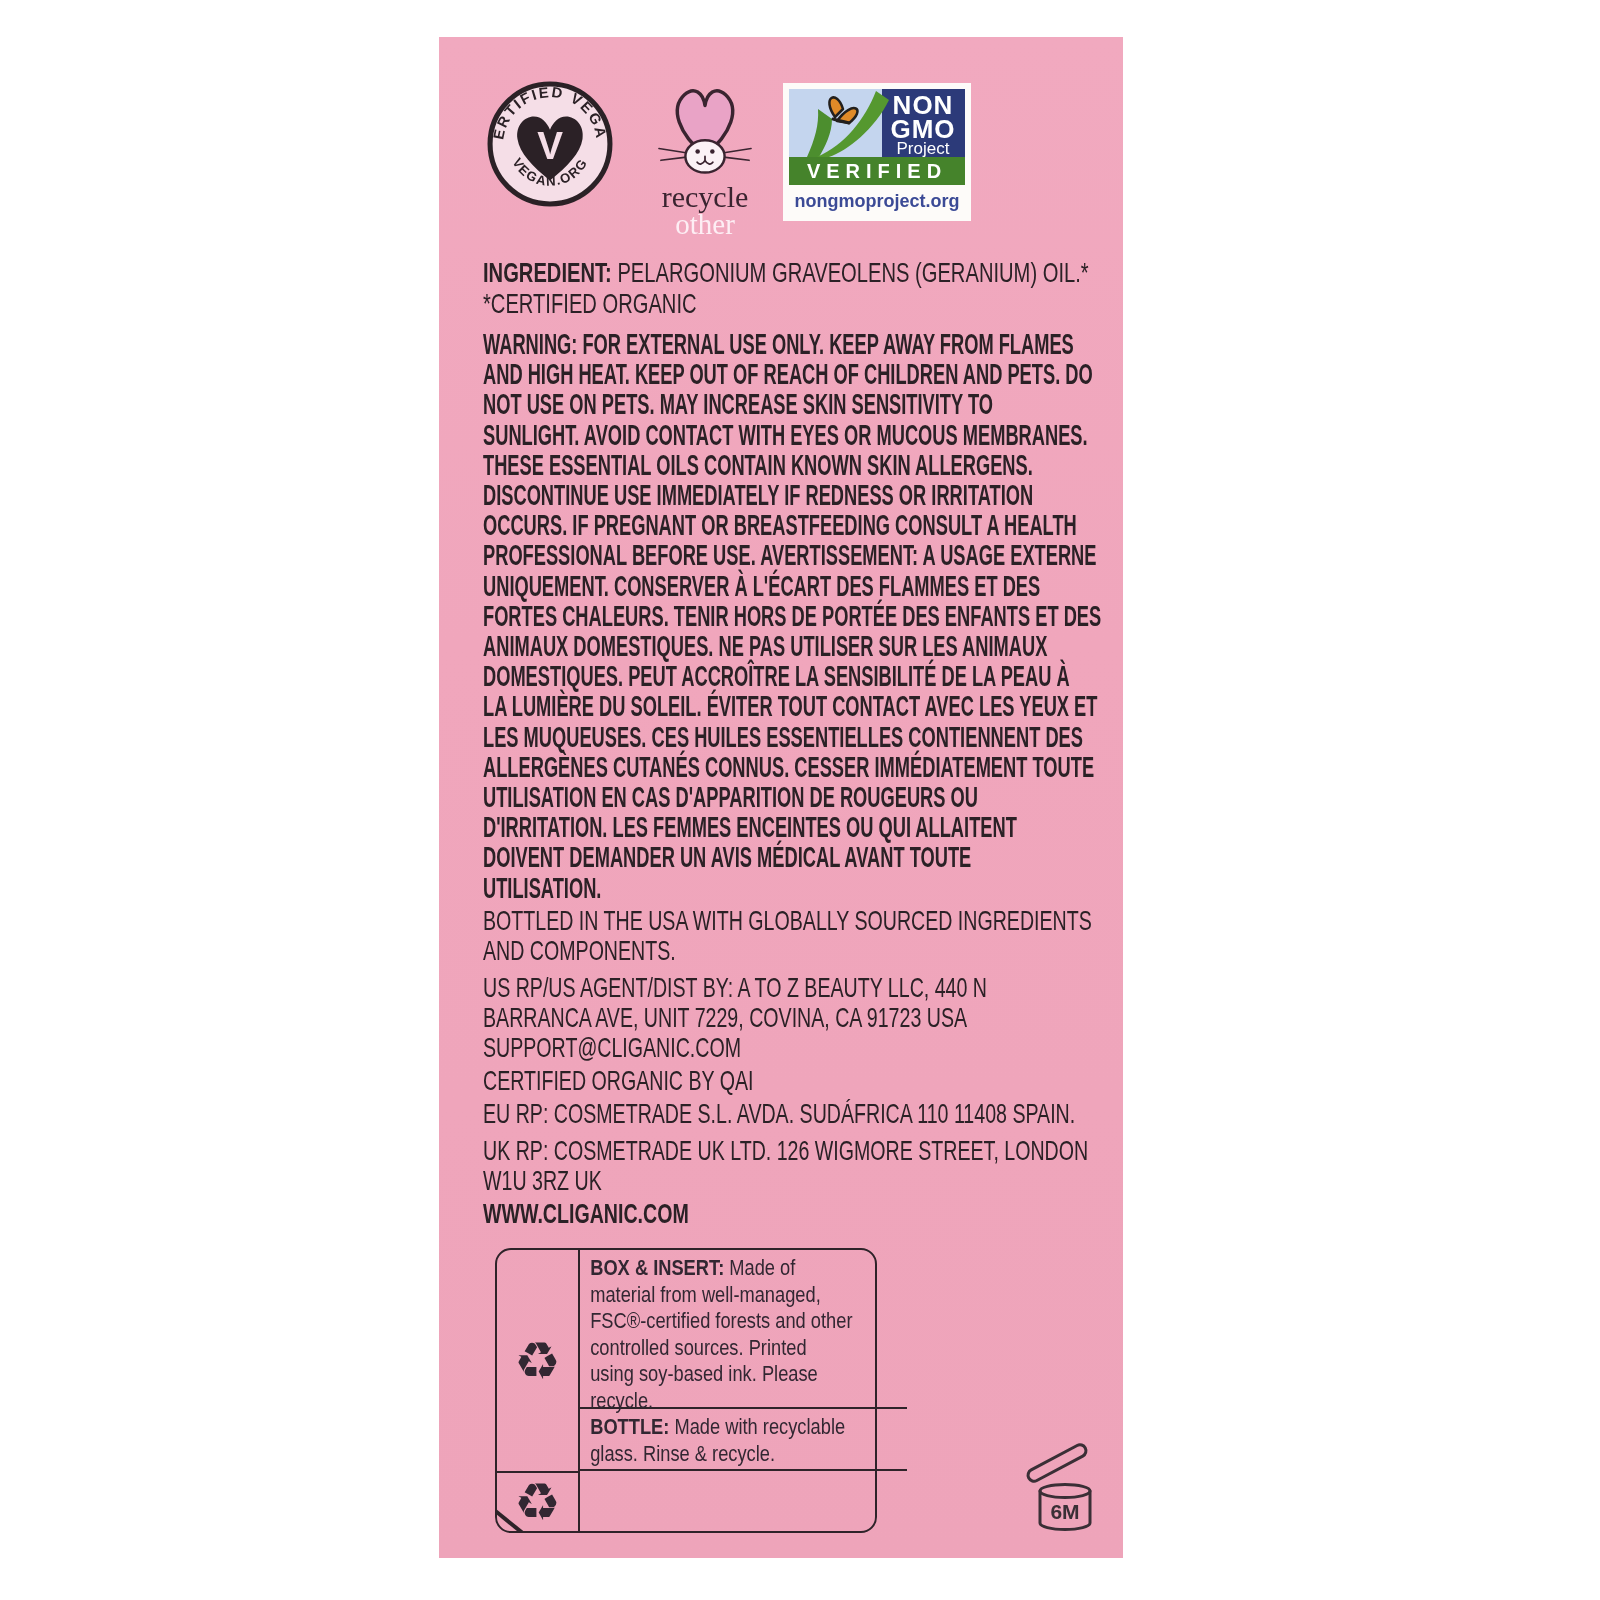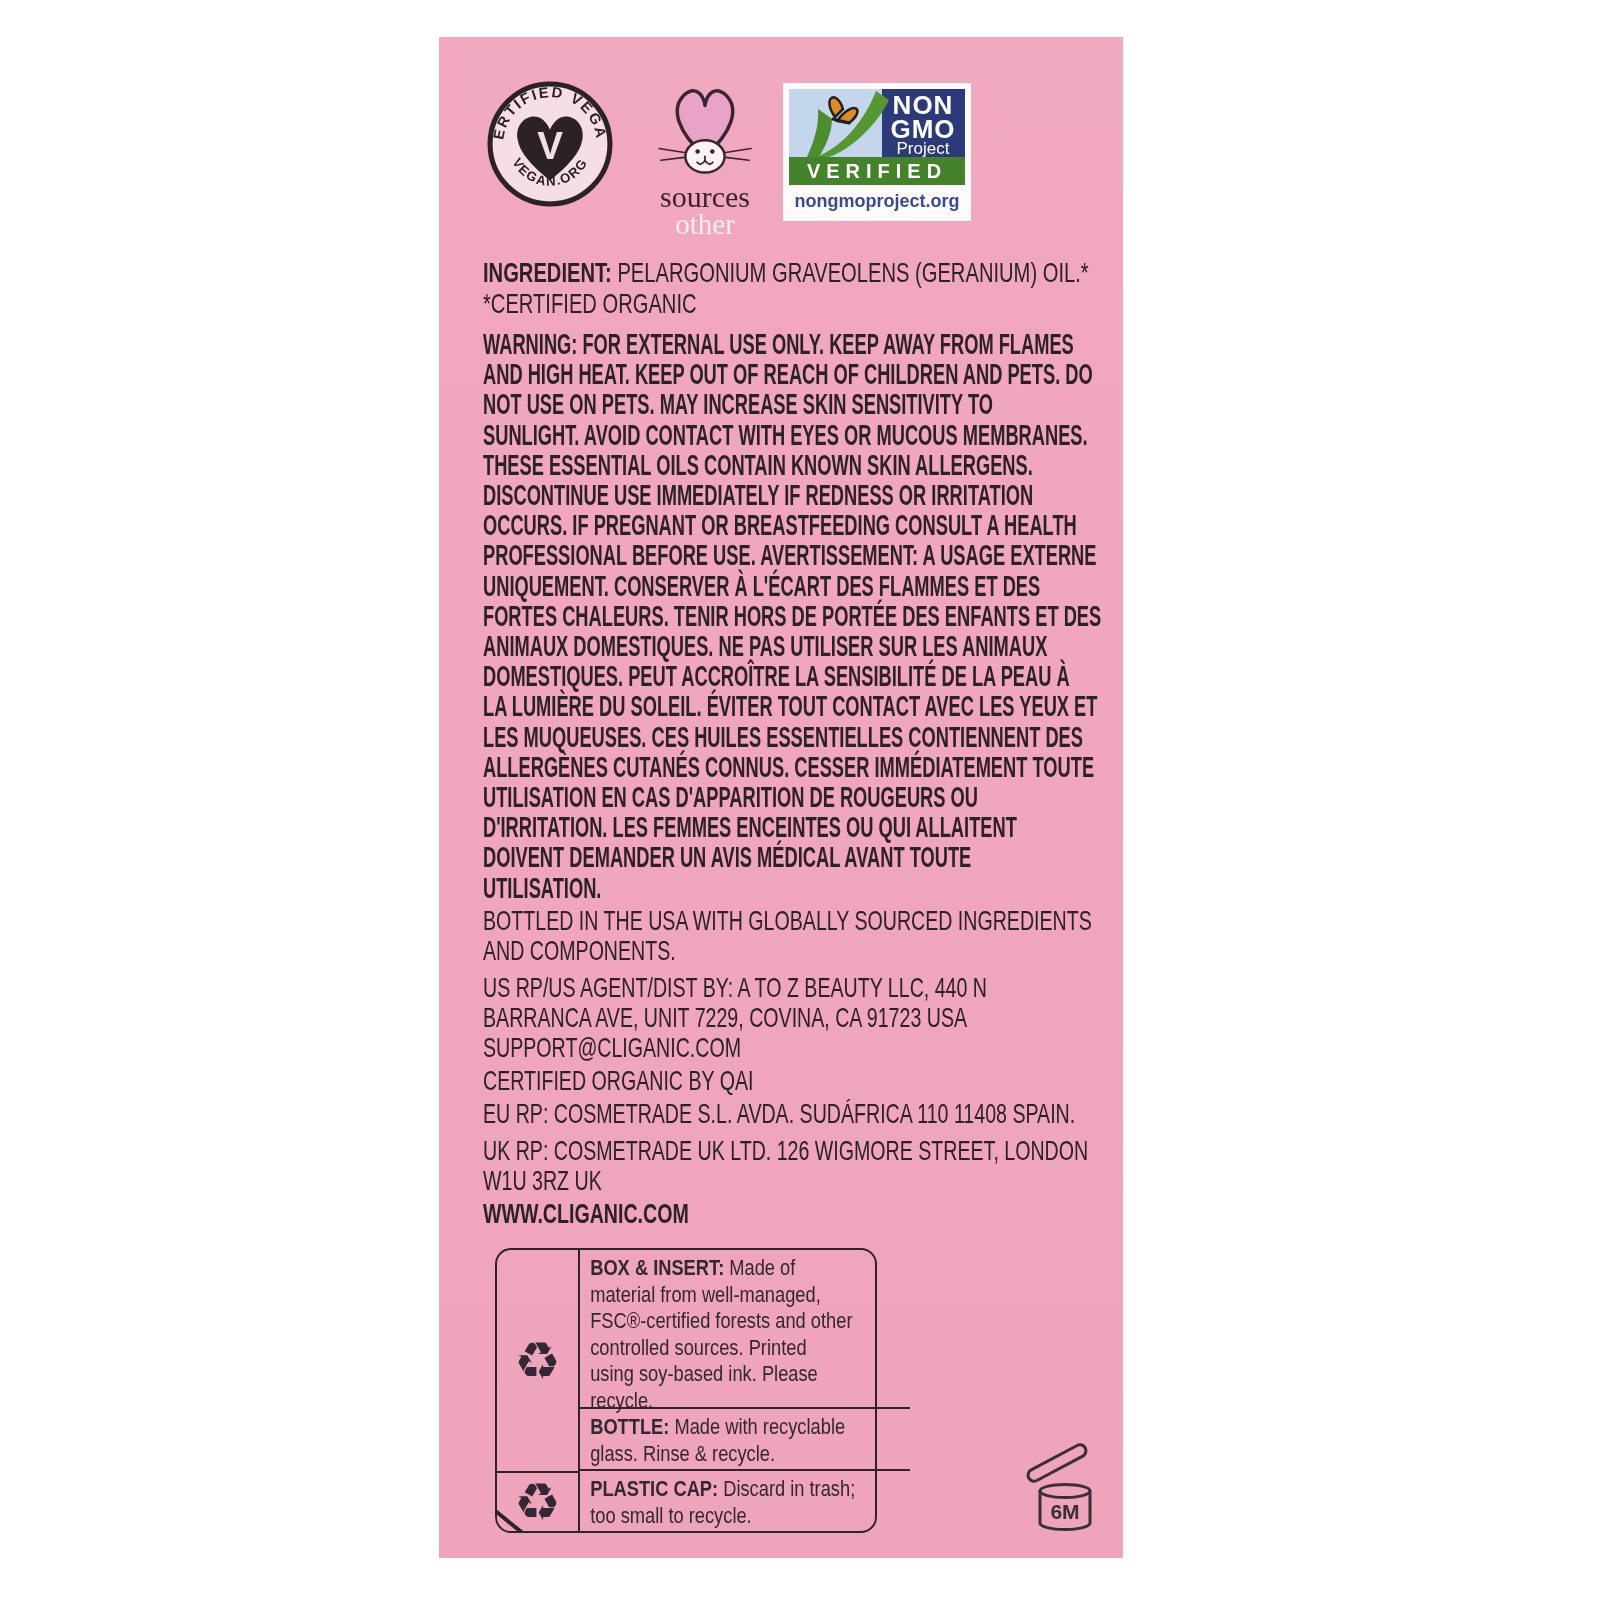--- a/index.html
+++ b/index.html
@@ -83,21 +83,21 @@
 
   <div class="badge bunny">
     <svg viewBox="0 0 110 100" width="108" height="98">
       <path d="M55 78 C28 56 19 30 34 16 C44 7 53 14 55 27 C57 14 66 7 76 16 C91 30 82 56 55 78 Z" fill="#e9a3c6" stroke="#3a2430" stroke-width="3.5" stroke-linejoin="round"></path>
       <ellipse cx="55" cy="79" rx="20" ry="16.5" fill="#fbf2f6" stroke="#3a2430" stroke-width="2.5"></ellipse>
       <circle cx="47.5" cy="74" r="2.3" fill="#3a2430"></circle>
       <circle cx="62.5" cy="74" r="2.3" fill="#3a2430"></circle>
       <path d="M55 79 l0 4 M55 83 c-2 4 -6 5 -8 2 M55 83 c2 4 6 5 8 2" fill="none" stroke="#3a2430" stroke-width="1.8" stroke-linecap="round"></path>
       <path d="M8 71 L34 75 M10 83 L34 80 M76 75 L102 71 M76 80 L100 83" fill="none" stroke="#3a2430" stroke-width="1.6" stroke-linecap="round"></path>
     </svg>
-    <div class="w1">sources</div>
+    <div class="w1">recycle</div>
     <div class="w2">other</div>
   </div>
 
   <svg class="badge nongmo" viewBox="0 0 188 138">
     <rect x="0" y="0" width="188" height="138" fill="#fdfbf9"></rect>
     <rect x="6" y="6" width="93" height="68" fill="#c4d5ee"></rect>
     <rect x="99" y="6" width="83" height="68" fill="#2c3a79"></rect>
     <path d="M24 74 C32 56 36 42 35 26 L49 36 C49 50 42 64 36 74 Z" fill="#4c8e2e"></path>
     <path d="M34 74 C62 62 82 36 93 8 L106 17 C92 46 64 68 46 74 Z" fill="#55982f"></path>
     <g>
@@ -174,26 +174,20 @@
     <div class="rcell t1">
       <div class="tcontent">
         <div><b>BOX &amp; INSERT:</b><span> Made of</span></div>
         <div>material from well-managed,</div>
         <div>FSC®-certified forests and other</div>
         <div>controlled sources. Printed</div>
         <div>using soy-based ink. Please</div>
         <div>recycle.</div>
       </div>
     </div>
-    <div class="rcell t3">
-      <div class="tcontent">
-        <div><b>PLASTIC CAP:</b><span> Discard in trash;</span></div>
-        <div>too small to recycle.</div>
-      </div>
-    </div>
   </div>
 
   <svg class="pao" viewBox="0 0 82 102">
     <g stroke="#3a2f36" stroke-width="3" fill="none" stroke-linecap="round">
       <g transform="rotate(-28 34 30)">
         <rect x="2" y="24" width="64" height="12" rx="6"></rect>
       </g>
       <ellipse cx="42" cy="58" rx="25" ry="6.5"></ellipse>
       <path d="M17 58 L17 90 a25 6.5 0 0 0 50 0 L67 58"></path>
     </g>

